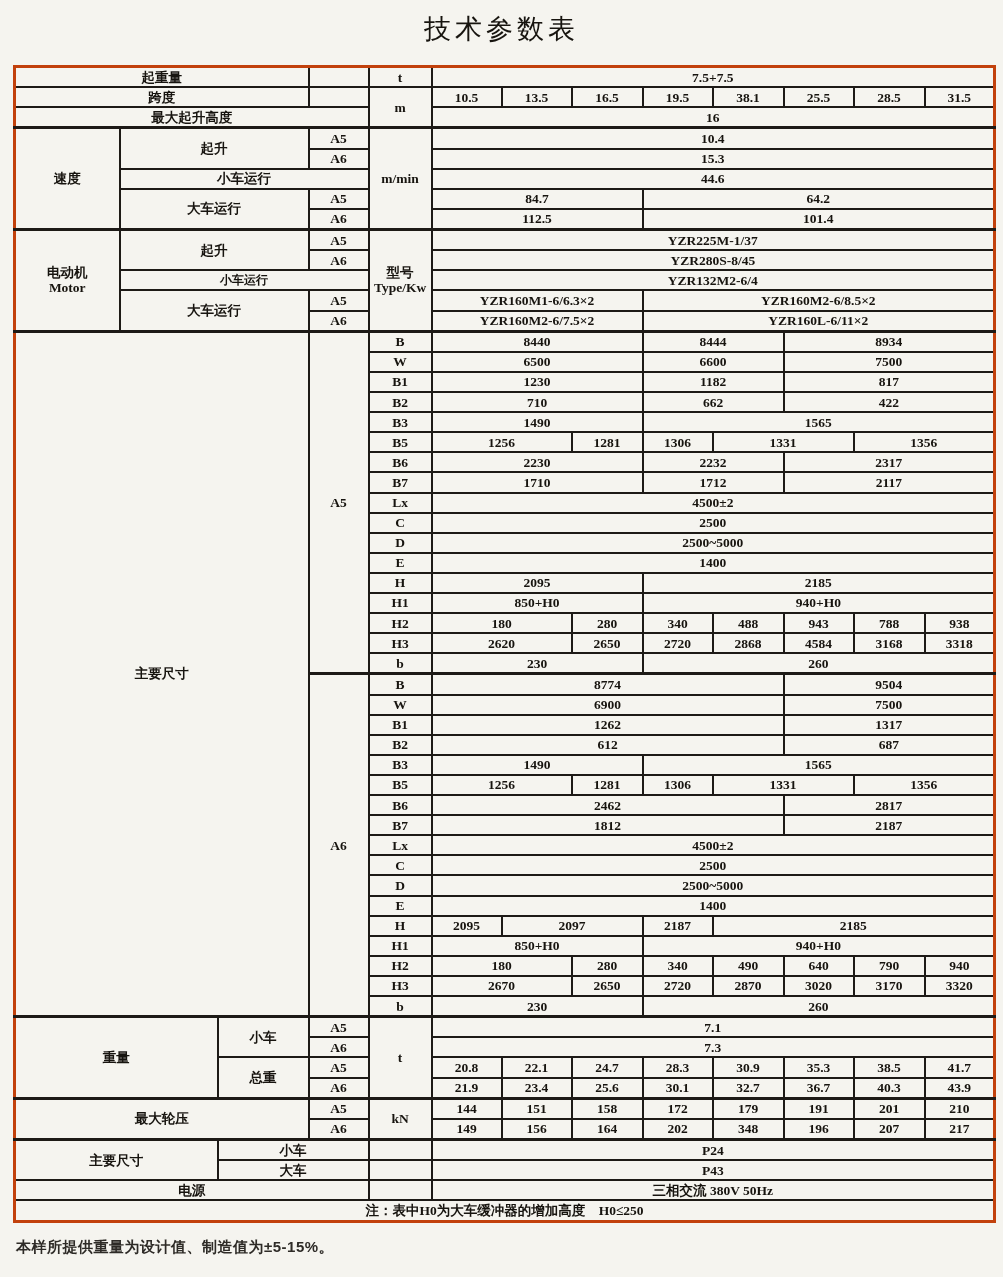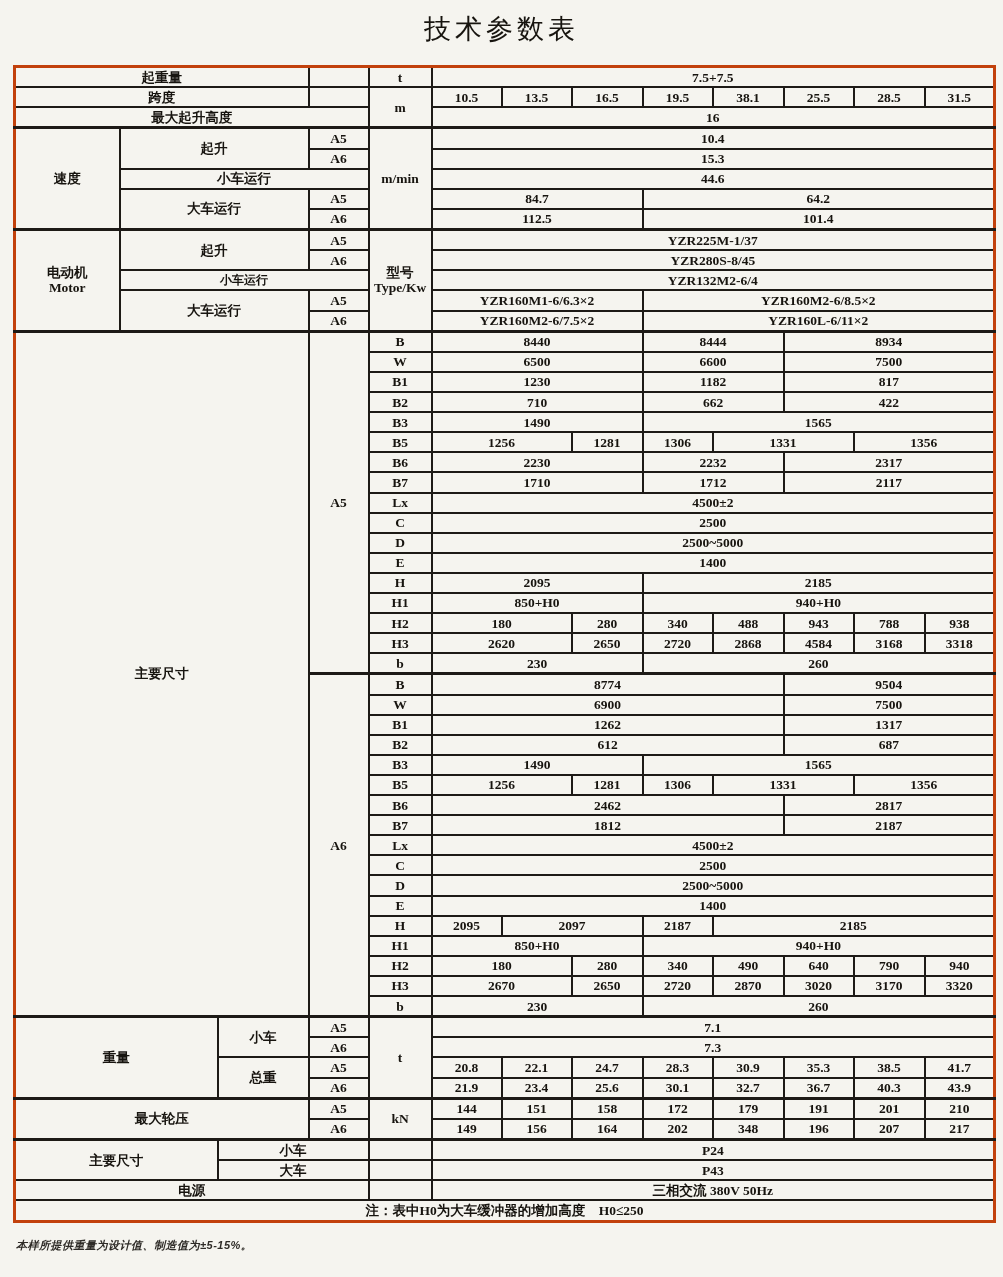--- a/index.html
+++ b/index.html
@@ -21,21 +21,21 @@
   table.spec td{
     border:2px solid #1d1a16;
     text-align:center;vertical-align:middle;
     font-weight:bold;font-size:13.5px;line-height:1.12;
     padding:0;white-space:pre-line;overflow:hidden;
   }
   table.spec tr.thick td{border-top-width:3px;}
   .footer{
     position:absolute;left:16px;top:1238px;
     font-family:"Liberation Sans","DejaVu Sans",sans-serif;
-    font-size:11px;font-weight:bold;color:#2e2b27;letter-spacing:0.5px;font-style:italic;
+    font-size:15px;font-weight:bold;color:#2e2b27;letter-spacing:0.5px;
   }
 </style>
 </head>
 <body>
 
 <div class="title">技术参数表</div>
 
 <table class="spec">
   <colgroup>
       <col style="width: 105px;">

